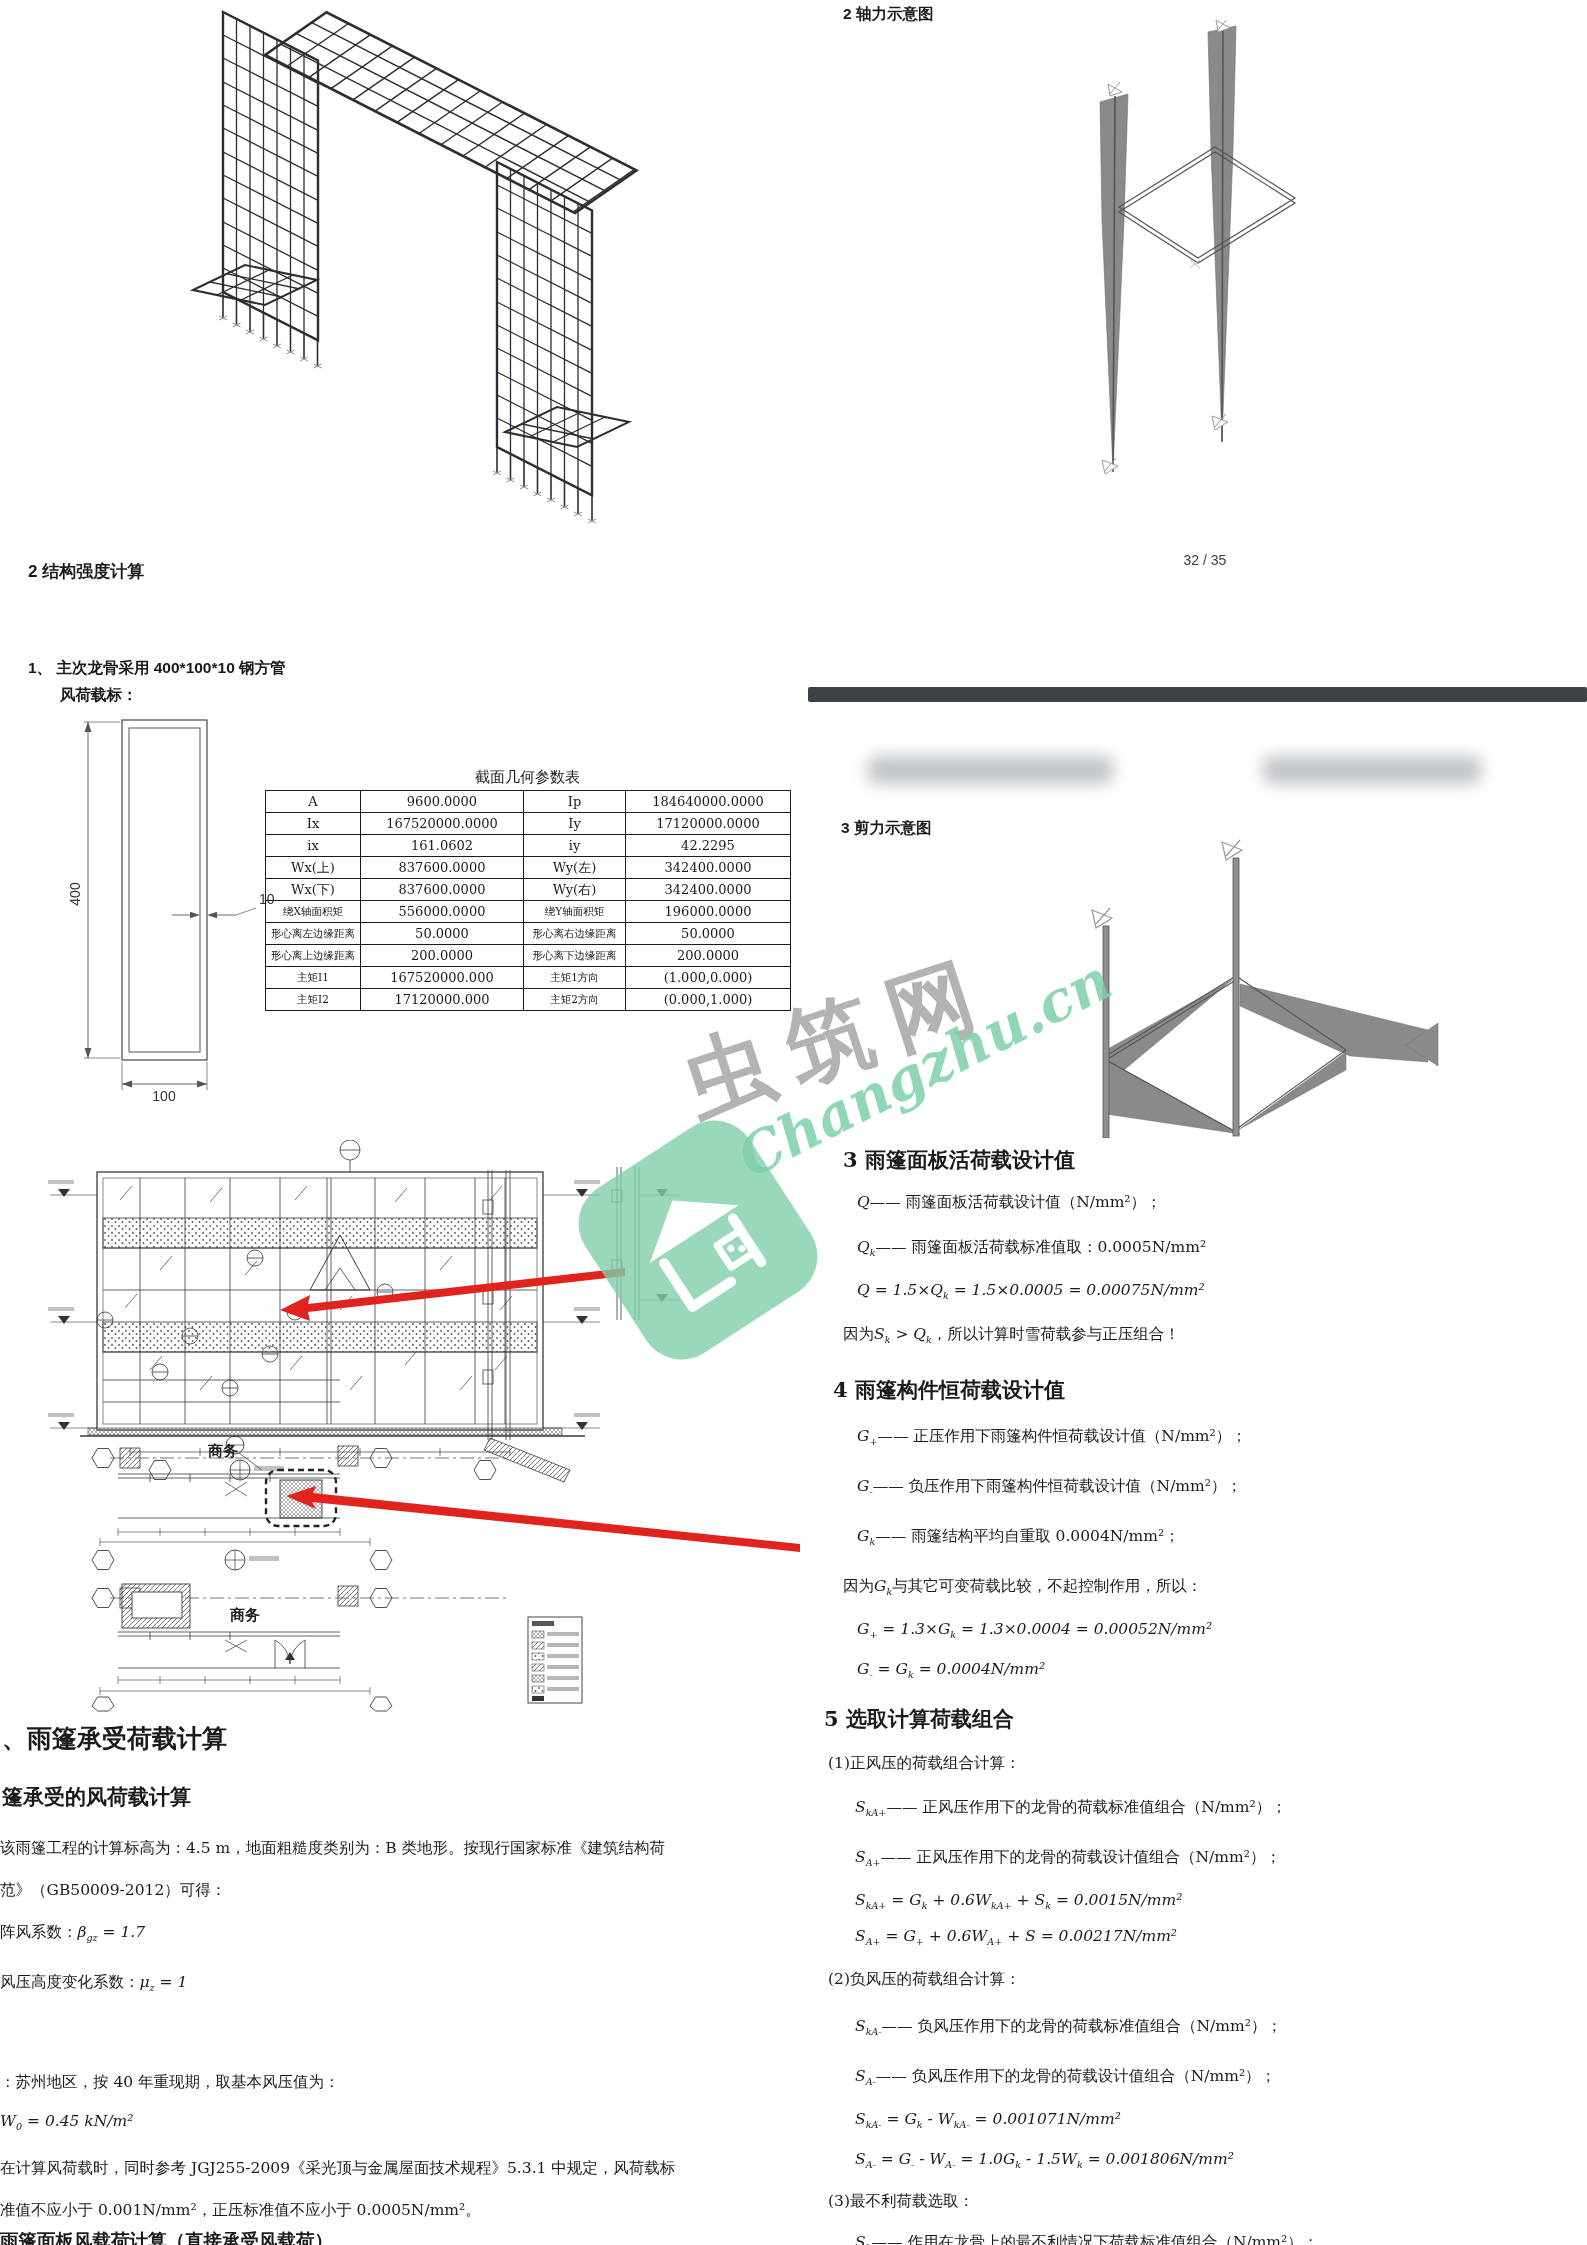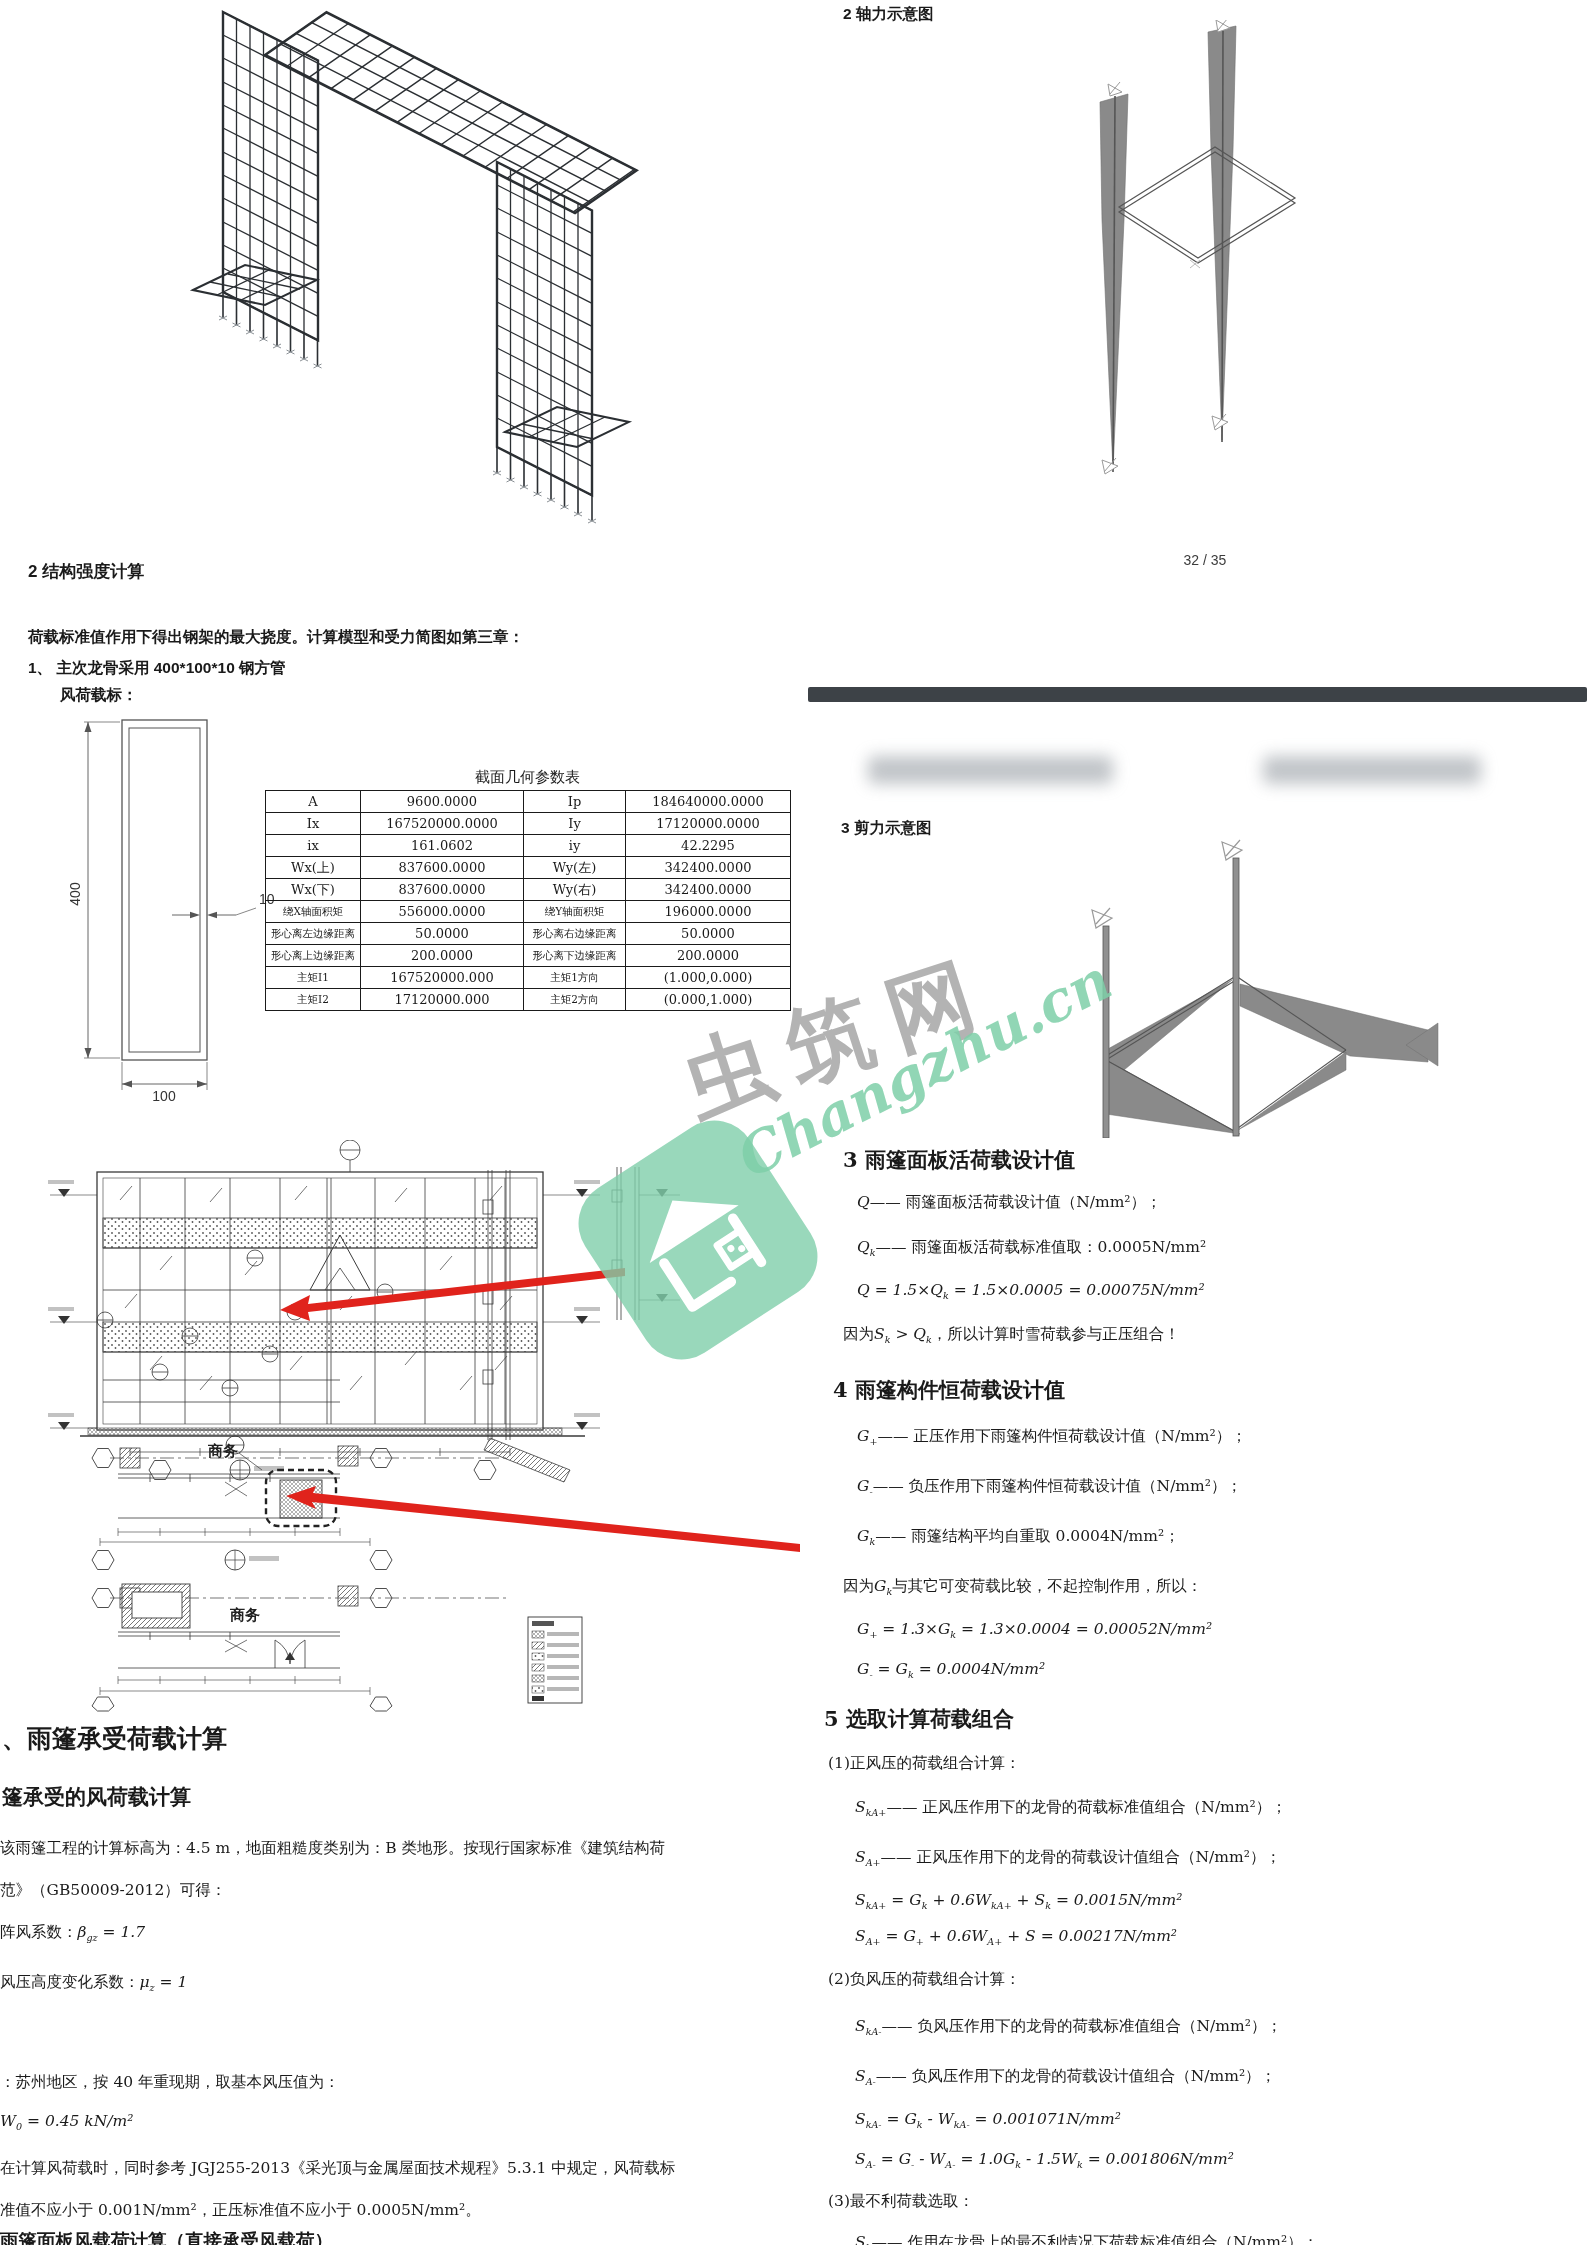--- a/index.html
+++ b/index.html
@@ -83,21 +83,20 @@
       </g>
 
       <g stroke="#8b9196" stroke-width="1">
         <path d="M54,320l8,-4M54,316l8,4M67.5,327l8,-4M67.5,323l8,4M81,334l8,-4M81,330l8,4M94.5,341l8,-4M94.5,337l8,4M108,348l8,-4M108,344l8,4M121.5,354l8,-4M121.5,350l8,4M135,361l8,-4M135,357l8,4M148.5,368l8,-4M148.5,364l8,4"></path>
         <path d="M328,475l8,-4M328,471l8,4M341.5,482l8,-4M341.5,478l8,4M355,489l8,-4M355,485l8,4M368.5,496l8,-4M368.5,492l8,4M382,502l8,-4M382,498l8,4M395.5,509l8,-4M395.5,505l8,4M409,516l8,-4M409,512l8,4M423,523l8,-4M423,519l8,4"></path>
       </g>
     </g>
   </svg>
 
   <div class="abs h-sec" style="left:28px;top:560px">2 结构强度计算</div>
-  <div class="abs body-b" style="left:28px;top:624px;width:740px">荷载标准值作用下得出钢架的最大挠度。计算模型和受力简图如第三章：</div>
   <div class="abs body-b" style="left:28px;top:655px">1、 主次龙骨采用 400*100*10 钢方管</div>
   <div class="abs body-b" style="left:60px;top:682px">风荷载标：</div>
 
   <svg class="abs" style="left:60px;top:712px" width="230" height="392" viewBox="0 0 230 392">
     <g stroke="#555" fill="none" stroke-width="1.3">
       <rect x="62" y="8" width="85" height="340"></rect>
       <rect x="69" y="16" width="71" height="324" stroke-width="1"></rect>
 
       <path d="M28,10 V346" stroke-width="0.9"></path>
       <path d="M28,10 l-3.5,10 l7,0 z M28,346 l-3.5,-10 l7,0 z" fill="#555" stroke="none"></path>
@@ -357,21 +356,21 @@
   </svg>
 
   <div class="abs h-big" style="left:2px;top:1722px">、雨篷承受荷载计算</div>
   <div class="abs h-med" style="left:2px;top:1783px">篷承受的风荷载计算</div>
   <div class="abs doc-line" style="left:0px;top:1838px">该雨篷工程的计算标高为：4.5 m，地面粗糙度类别为：B 类地形。按现行国家标准《建筑结构荷</div>
   <div class="abs doc-line" style="left:0px;top:1880px">范》（GB50009-2012）可得：</div>
   <div class="abs doc-line" style="left:0px;top:1922px"><span>阵风系数：</span><span class="it">β</span><sub class="it">gz</sub><span class="it"> = 1.7</span></div>
   <div class="abs doc-line" style="left:0px;top:1972px"><span>风压高度变化系数：</span><span class="it">μ</span><sub class="it">z</sub><span class="it"> = 1</span></div>
   <div class="abs doc-line" style="left:0px;top:2072px">：苏州地区，按 40 年重现期，取基本风压值为：</div>
   <div class="abs doc-line" style="left:0px;top:2112px"><span class="it">W</span><sub class="it">0</sub><span class="it"> = 0.45 kN/m²</span></div>
-  <div class="abs doc-line" style="left:0px;top:2158px">在计算风荷载时，同时参考 JGJ255-2013《采光顶与金属屋面技术规程》5.3.1 中规定，风荷载标</div>
+  <div class="abs doc-line" style="left:0px;top:2158px">在计算风荷载时，同时参考 JGJ255-2009《采光顶与金属屋面技术规程》5.3.1 中规定，风荷载标</div>
   <div class="abs doc-line" style="left:0px;top:2200px">准值不应小于 0.001N/mm²，正压标准值不应小于 0.0005N/mm²。</div>
   <div class="abs h-small" style="left:0px;top:2228px">雨篷面板风载荷计算（直接承受风载荷）</div>
 
   <div class="abs h-fig" style="left:843px;top:4px">2 轴力示意图</div>
 
   <svg class="abs" style="left:1040px;top:20px" width="420" height="520" viewBox="0 0 420 520">
     <g>
       <polygon points="60,82 88,74 84,200 73,450 62,200" fill="#8a8a8a" stroke="#6e6e6e" stroke-width="0.6"></polygon>
       <polygon points="168,12 196,6 193,130 182,420 171,130" fill="#8a8a8a" stroke="#6e6e6e" stroke-width="0.6"></polygon>
       <line x1="75" y1="76" x2="73" y2="452" stroke="#555" stroke-width="1.6"></line>

